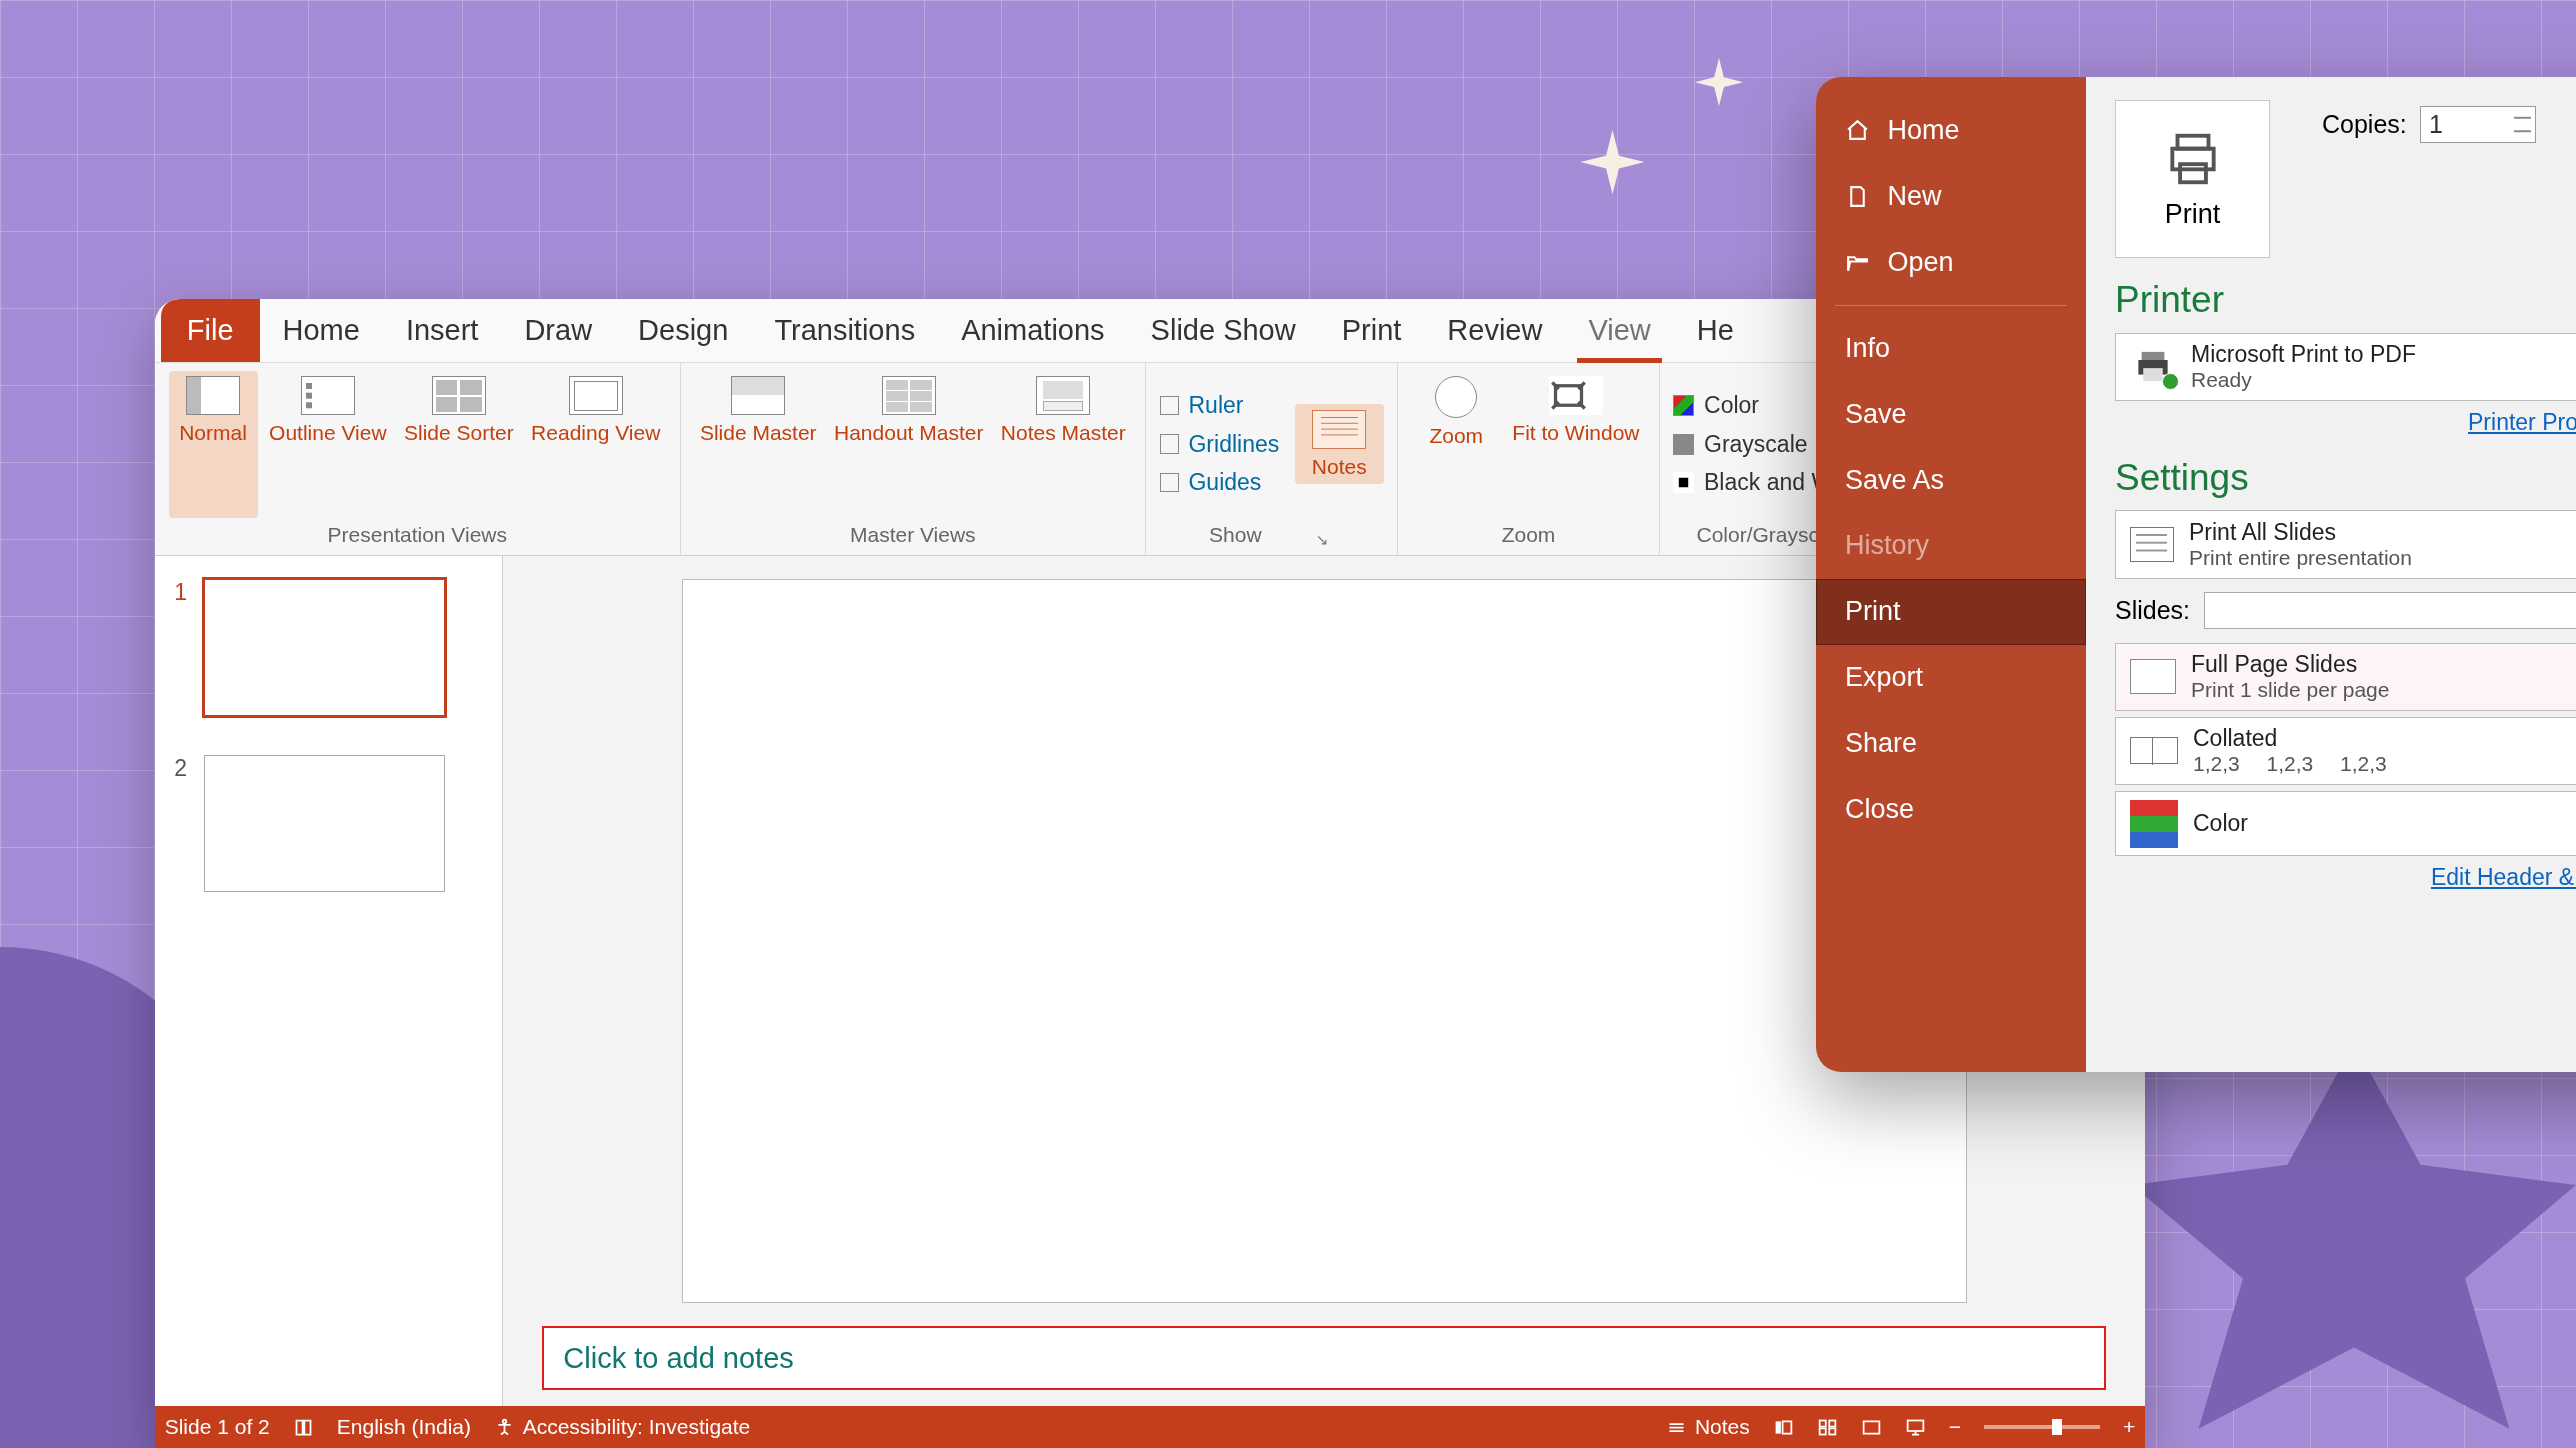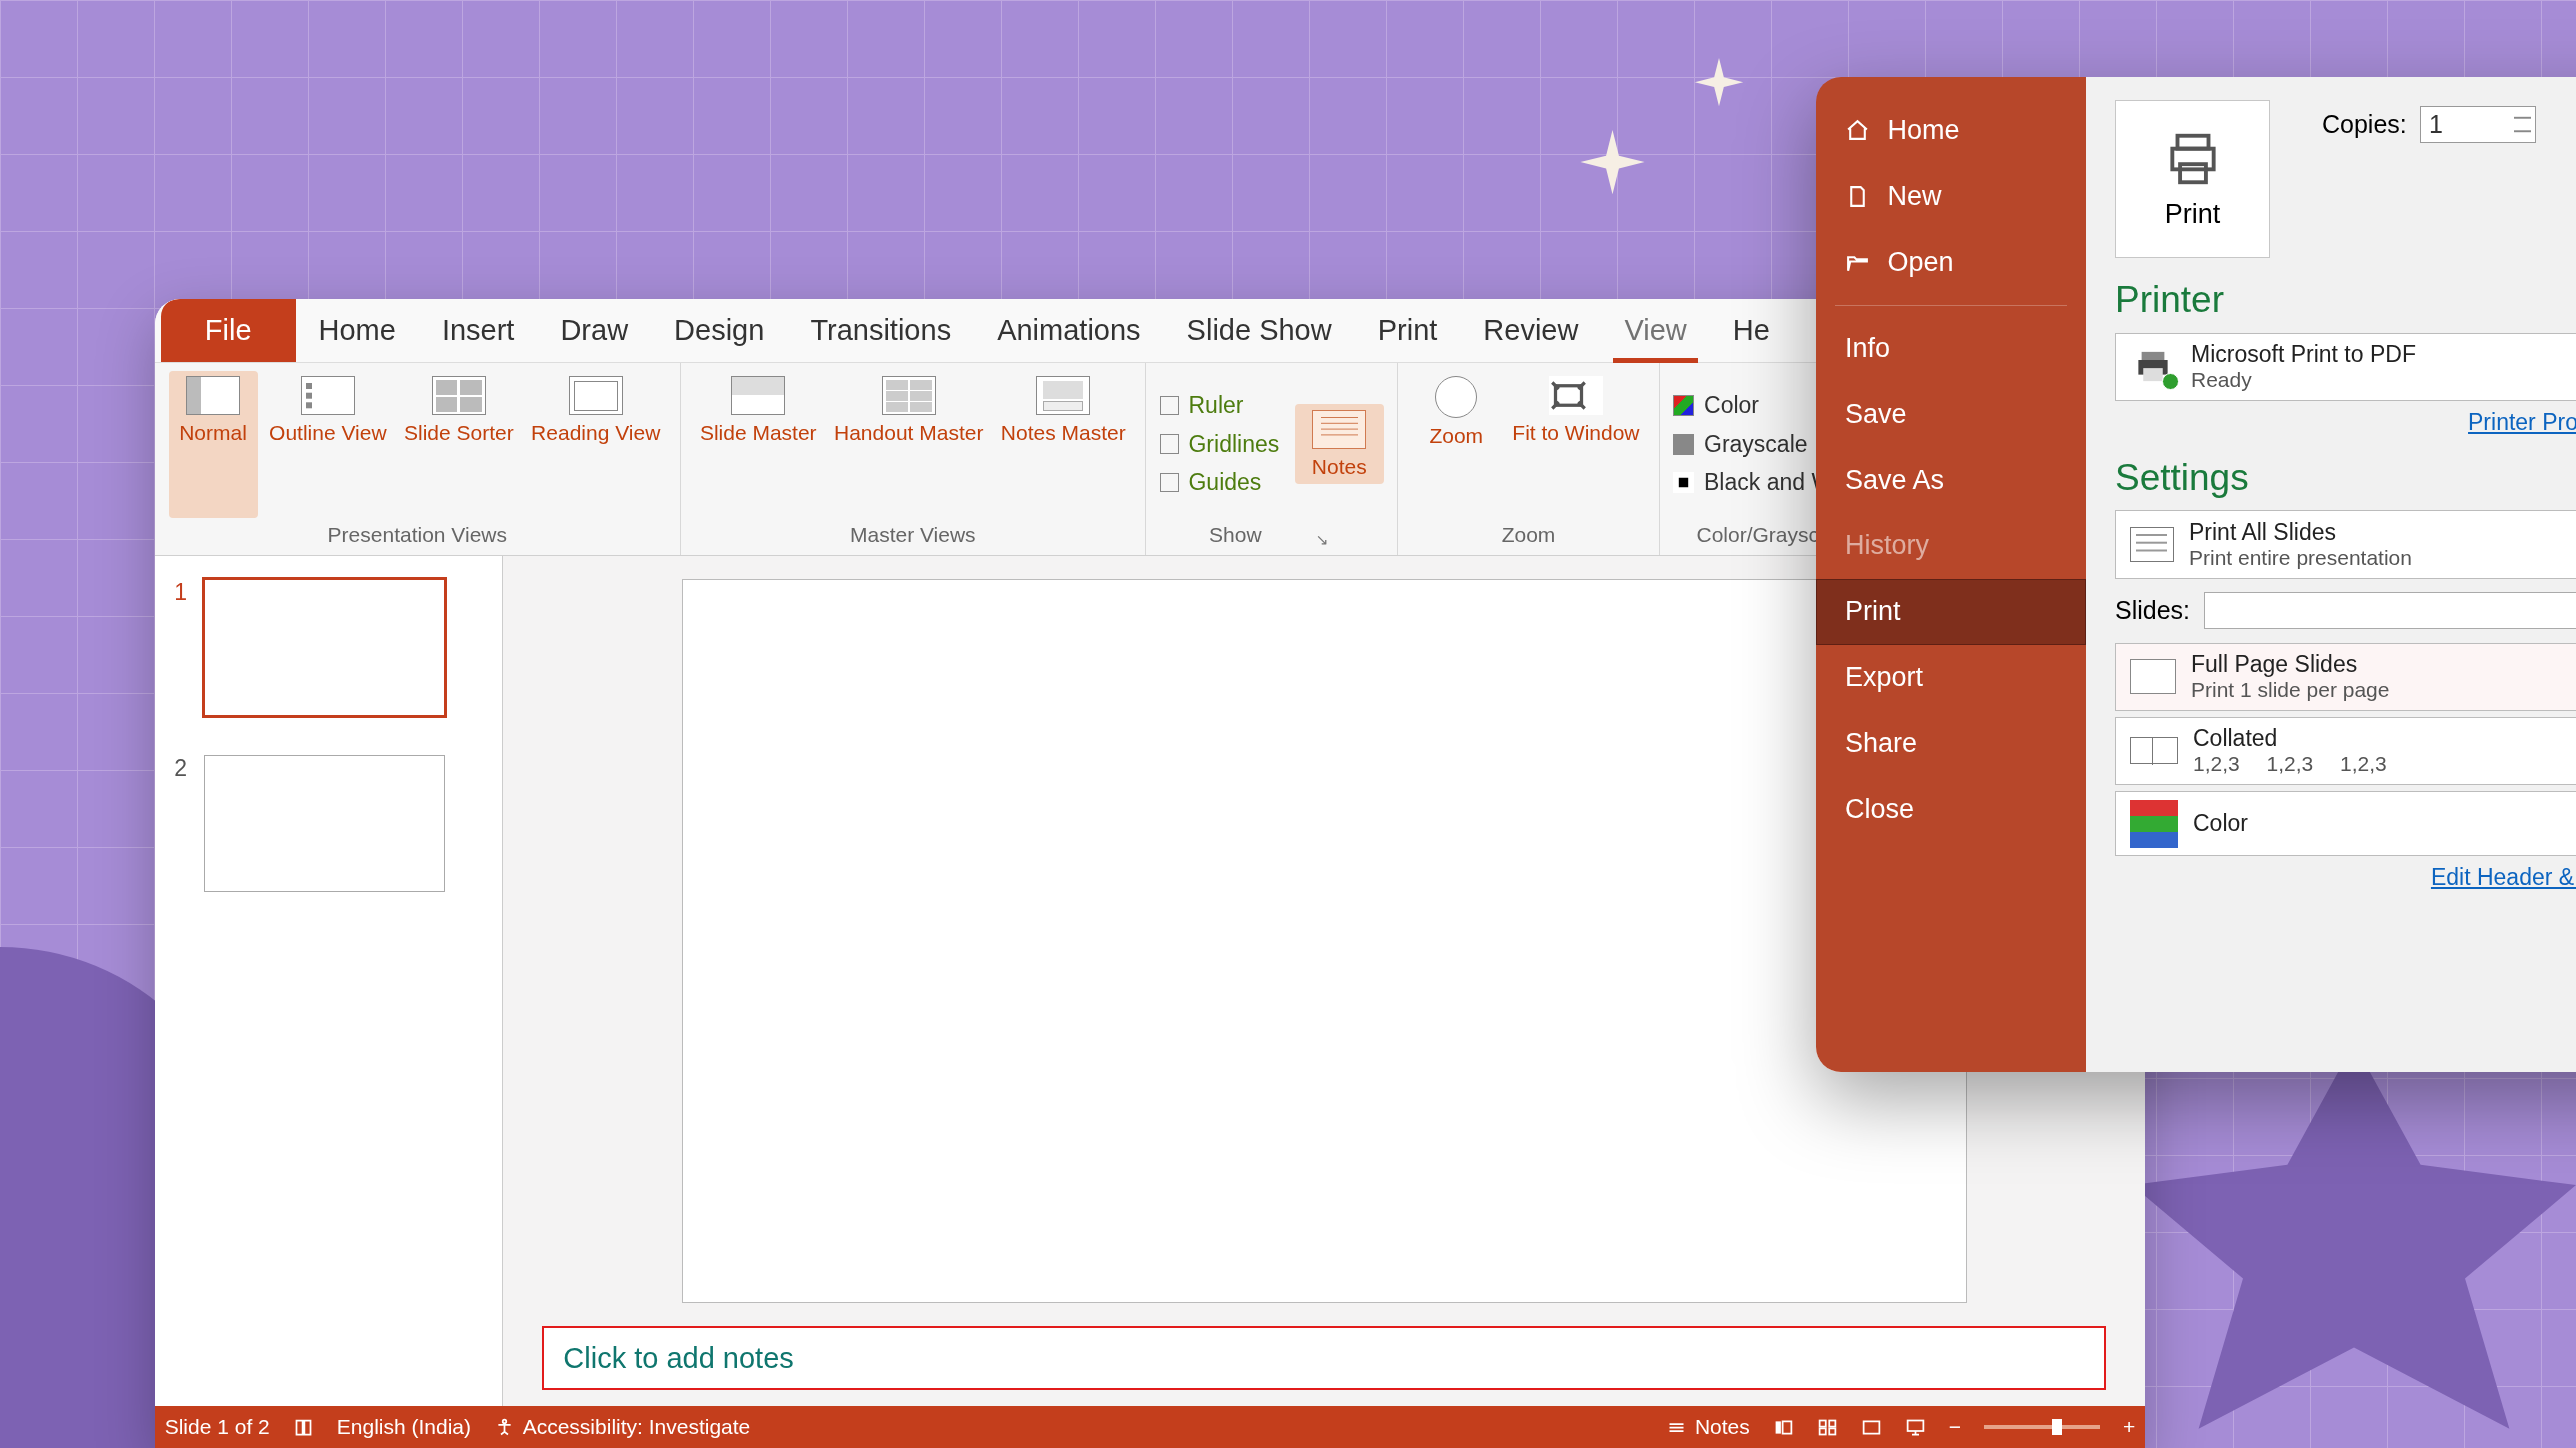--- a/index.html
+++ b/index.html
@@ -29,21 +29,21 @@
   position: absolute; left: 155px; top: 299px;
   width: 1990px; height: 1149px;
   background: #fff;
   border-radius: 25px 25px 0 0;
   box-shadow: 0 19.3px 58px rgba(0,0,0,.25);
   overflow: hidden;
 }
 
 .ribbon-tabs { display:flex; align-items:center; height:64px; background:#f9f9f9; border-bottom:1px solid #ddd; padding-left:5.8px;}
 .tab { padding: 0 23px; height:100%; display:flex; align-items:center; font-size:29px; color:#333; cursor:pointer; }
-.tab.file { background:#c43e1c; color:#fff; font-size:29px; padding:0 44px; border-radius:17.4px 0 0 0;}
+.tab.file { background:#c43e1c; color:#fff; font-size:29px; padding:0 26px; border-radius:17.4px 0 0 0;}
 .tab.active { color:#737373; position:relative;}
 .tab.active::after { content:""; position:absolute; left:11.6px; right:11.6px; bottom:-1px; height:4.8px; background:#c43e1c;}
 
 .ribbon-body { display:flex; height:193px; background:#f6f6f6; border-bottom:1px solid #d0d0d0;}
 .rib-group { display:flex; flex-direction:column; align-items:center; padding:7.7px 13.5px 0; border-right:1px solid #d8d8d8;}
 .rib-items { display:flex; gap:5.8px; flex:1;}
 .rib-label { font-size:21px; color:#666; padding:5.8px 0 7.7px;}
 .rib-btn { display:flex; flex-direction:column; align-items:center; gap:5.8px; padding:5.8px 5.8px; font-size:21px; color:#c2410c; min-width:89px; cursor:pointer; border-radius:3.9px;}
 .rib-btn.sel { background:#f3d6c3;}
 .rib-icon { width:54px; height:39px; border:1.9px solid #888; background:#fff; position:relative;}
@@ -58,21 +58,21 @@
 .rib-icon.slidem{background:linear-gradient(#ddd 50%,#fff 50%);}
 .rib-icon.handoutm{display:grid;grid-template-columns:1fr 1fr;grid-template-rows:1fr 1fr 1fr;gap:1.9px;padding:2.9px;}
 .rib-icon.handoutm span{background:#ccc;}
 .rib-icon.notesm::before{left:5.8px;right:5.8px;top:3.9px;height:17.4px;background:#ddd;}
 .rib-icon.notesm::after{left:5.8px;right:5.8px;bottom:3.9px;height:7.7px;background:#eee;border:1px solid #aaa;}
 .rib-icon.zoomglass{border-radius:50%;width:42px;height:42px;}
 .rib-icon.fit{border:none;}
 .rib-icon.fit svg{width:39px;height:39px;}
 .rib-icon.notesbtn{background:#fcece0;border-color:#d07a50;}
 .rib-icon.notesbtn::before{left:7.7px;right:7.7px;top:5.8px;height:1.9px;background:#d07a50;box-shadow:0 5.8px 0 #d07a50,0 11.6px 0 #d07a50,0 17.4px 0 #d07a50;}
-.check-row{display:flex;align-items:center;gap:9.7px;font-size:23px;color:#4d7c0f;padding:3.9px 0;}
+.check-row{display:flex;align-items:center;gap:9.7px;font-size:23px;color:#0369a1;padding:3.9px 0;}
 .check-box{width:19.3px;height:19.3px;border:1.9px solid #888;}
 .color-row{display:flex;align-items:center;gap:9.7px;font-size:23px;color:#333;padding:3.9px 0;}
 .color-swatch{width:21px;height:21px;}
 .sw-color{background:linear-gradient(135deg,#d22 33%,#2a2 33% 66%,#22d 66%);border:1px solid #888;}
 .sw-gray{background:#888;}
 .sw-bw{background:#000;box-shadow:inset 0 0 0 5.8px #fff;}
 .dialog-launcher{align-self:flex-end;font-size:15.5px;padding:0 5.8px 5.8px;color:#777;}
 
 .edit-area{display:flex;height:calc(100% - 64px - 193px - 42px);}
 .thumb-pane{width:348px;border-right:1px solid #ccc;padding:23px 19.3px;}

